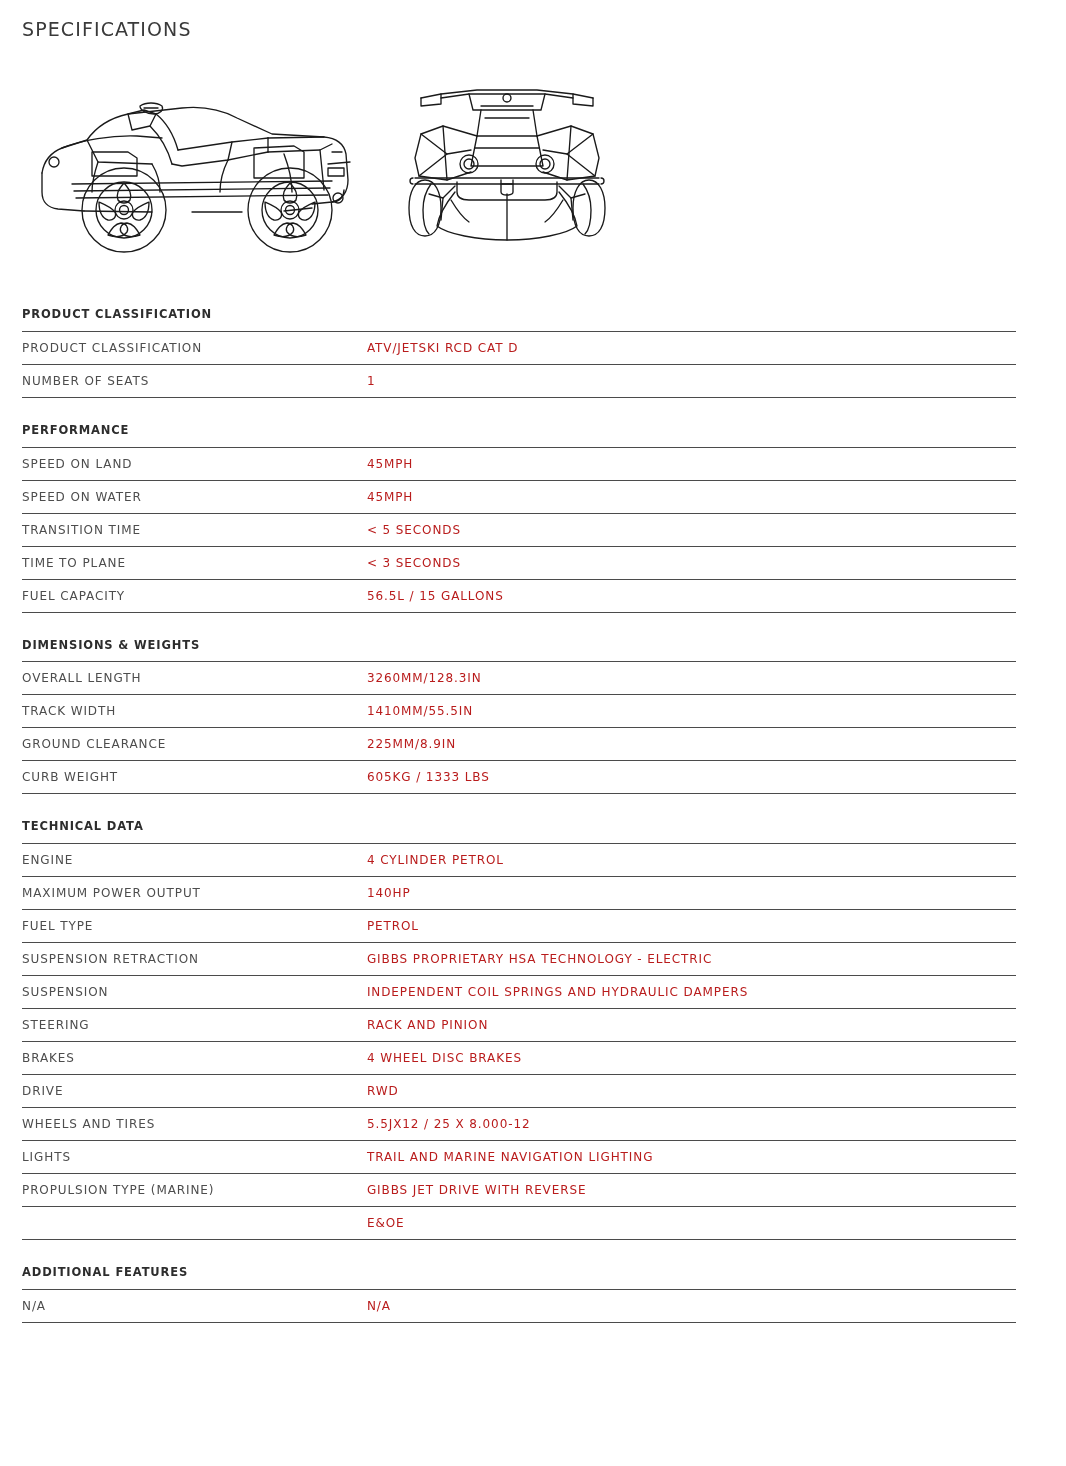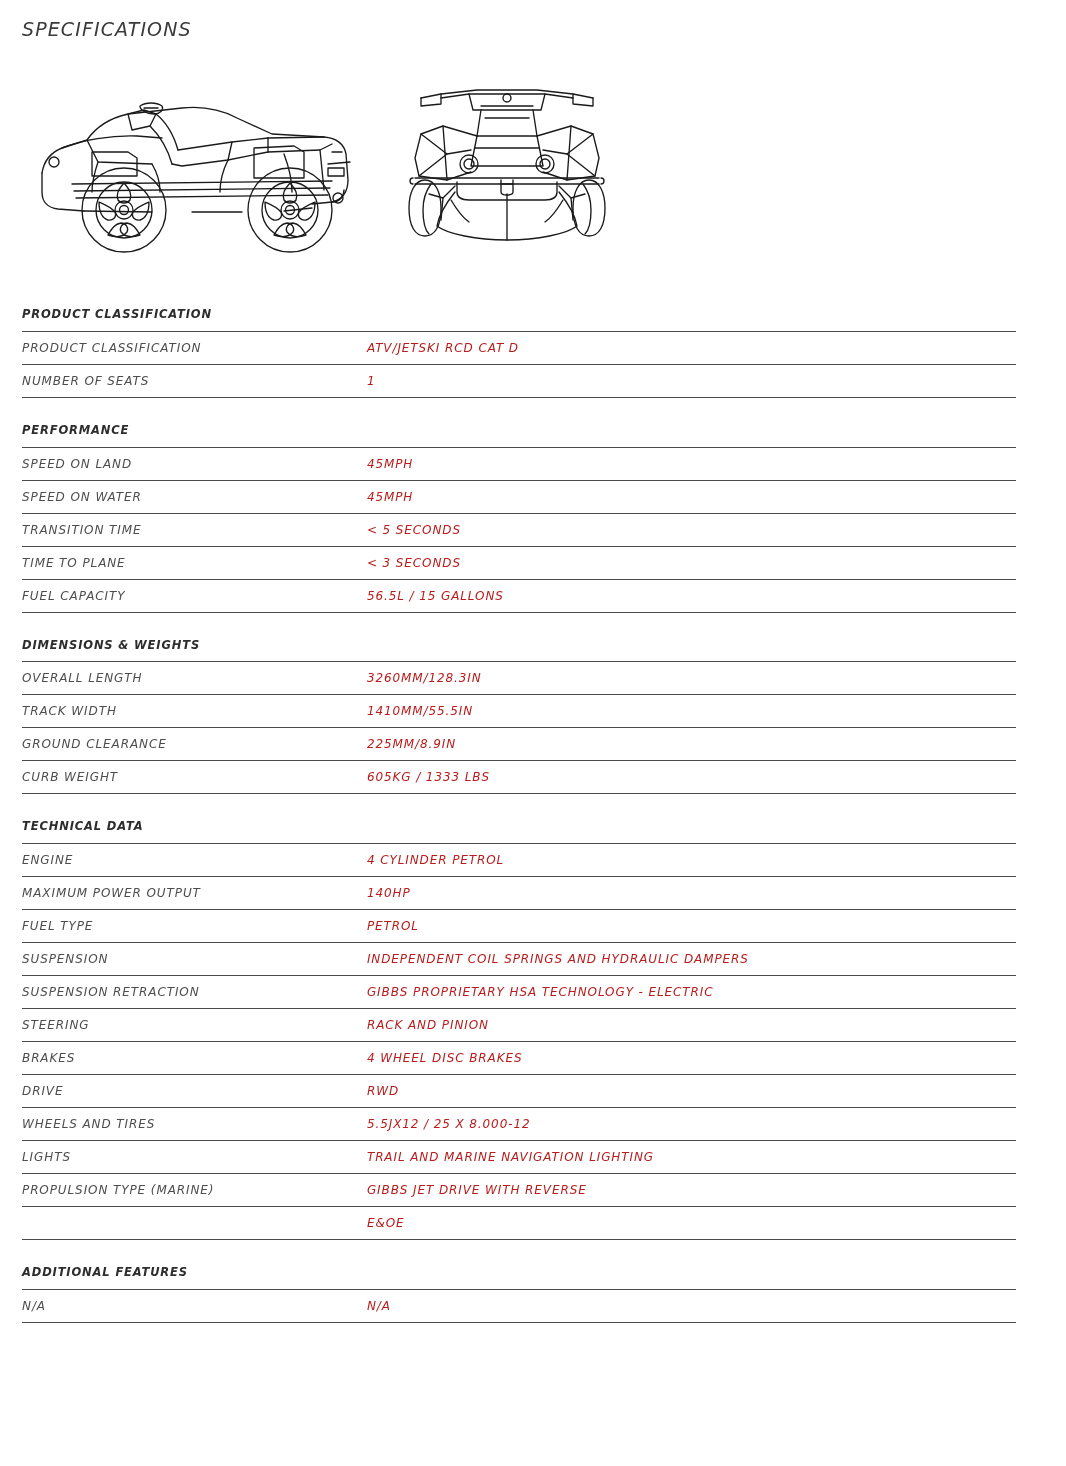--- a/index.html
+++ b/index.html
@@ -14,21 +14,20 @@
     font-family: "DejaVu Sans", "Liberation Sans", sans-serif;
     color: #4a4a4a;
     overflow: hidden;
   }
 
   .page {
     position: relative;
     width: 1066px;
     height: 1466px;
     padding: 0;
-    font-style: italic;
   }
 
   
   .page-title {
     position: absolute;
     left: 22px;
     top: 18px;
     font-size: 19px;
     font-weight: 400;
     letter-spacing: 1.1px;
@@ -316,28 +315,28 @@
             </tr>
             <tr>
               <td class="spec-label">MAXIMUM POWER OUTPUT</td>
               <td class="spec-value">140HP</td>
             </tr>
             <tr>
               <td class="spec-label">FUEL TYPE</td>
               <td class="spec-value">PETROL</td>
             </tr>
             <tr>
+              <td class="spec-label">SUSPENSION RETRACTION</td>
+              <td class="spec-value">GIBBS PROPRIETARY HSA TECHNOLOGY - ELECTRIC</td>
+            </tr>
+            <tr>
               <td class="spec-label">SUSPENSION</td>
               <td class="spec-value">INDEPENDENT COIL SPRINGS AND HYDRAULIC DAMPERS</td>
             </tr>
             <tr>
-              <td class="spec-label">SUSPENSION RETRACTION</td>
-              <td class="spec-value">GIBBS PROPRIETARY HSA TECHNOLOGY - ELECTRIC</td>
-            </tr>
-            <tr>
               <td class="spec-label">STEERING</td>
               <td class="spec-value">RACK AND PINION</td>
             </tr>
             <tr>
               <td class="spec-label">BRAKES</td>
               <td class="spec-value">4 WHEEL DISC BRAKES</td>
             </tr>
             <tr>
               <td class="spec-label">DRIVE</td>
               <td class="spec-value">RWD</td>

